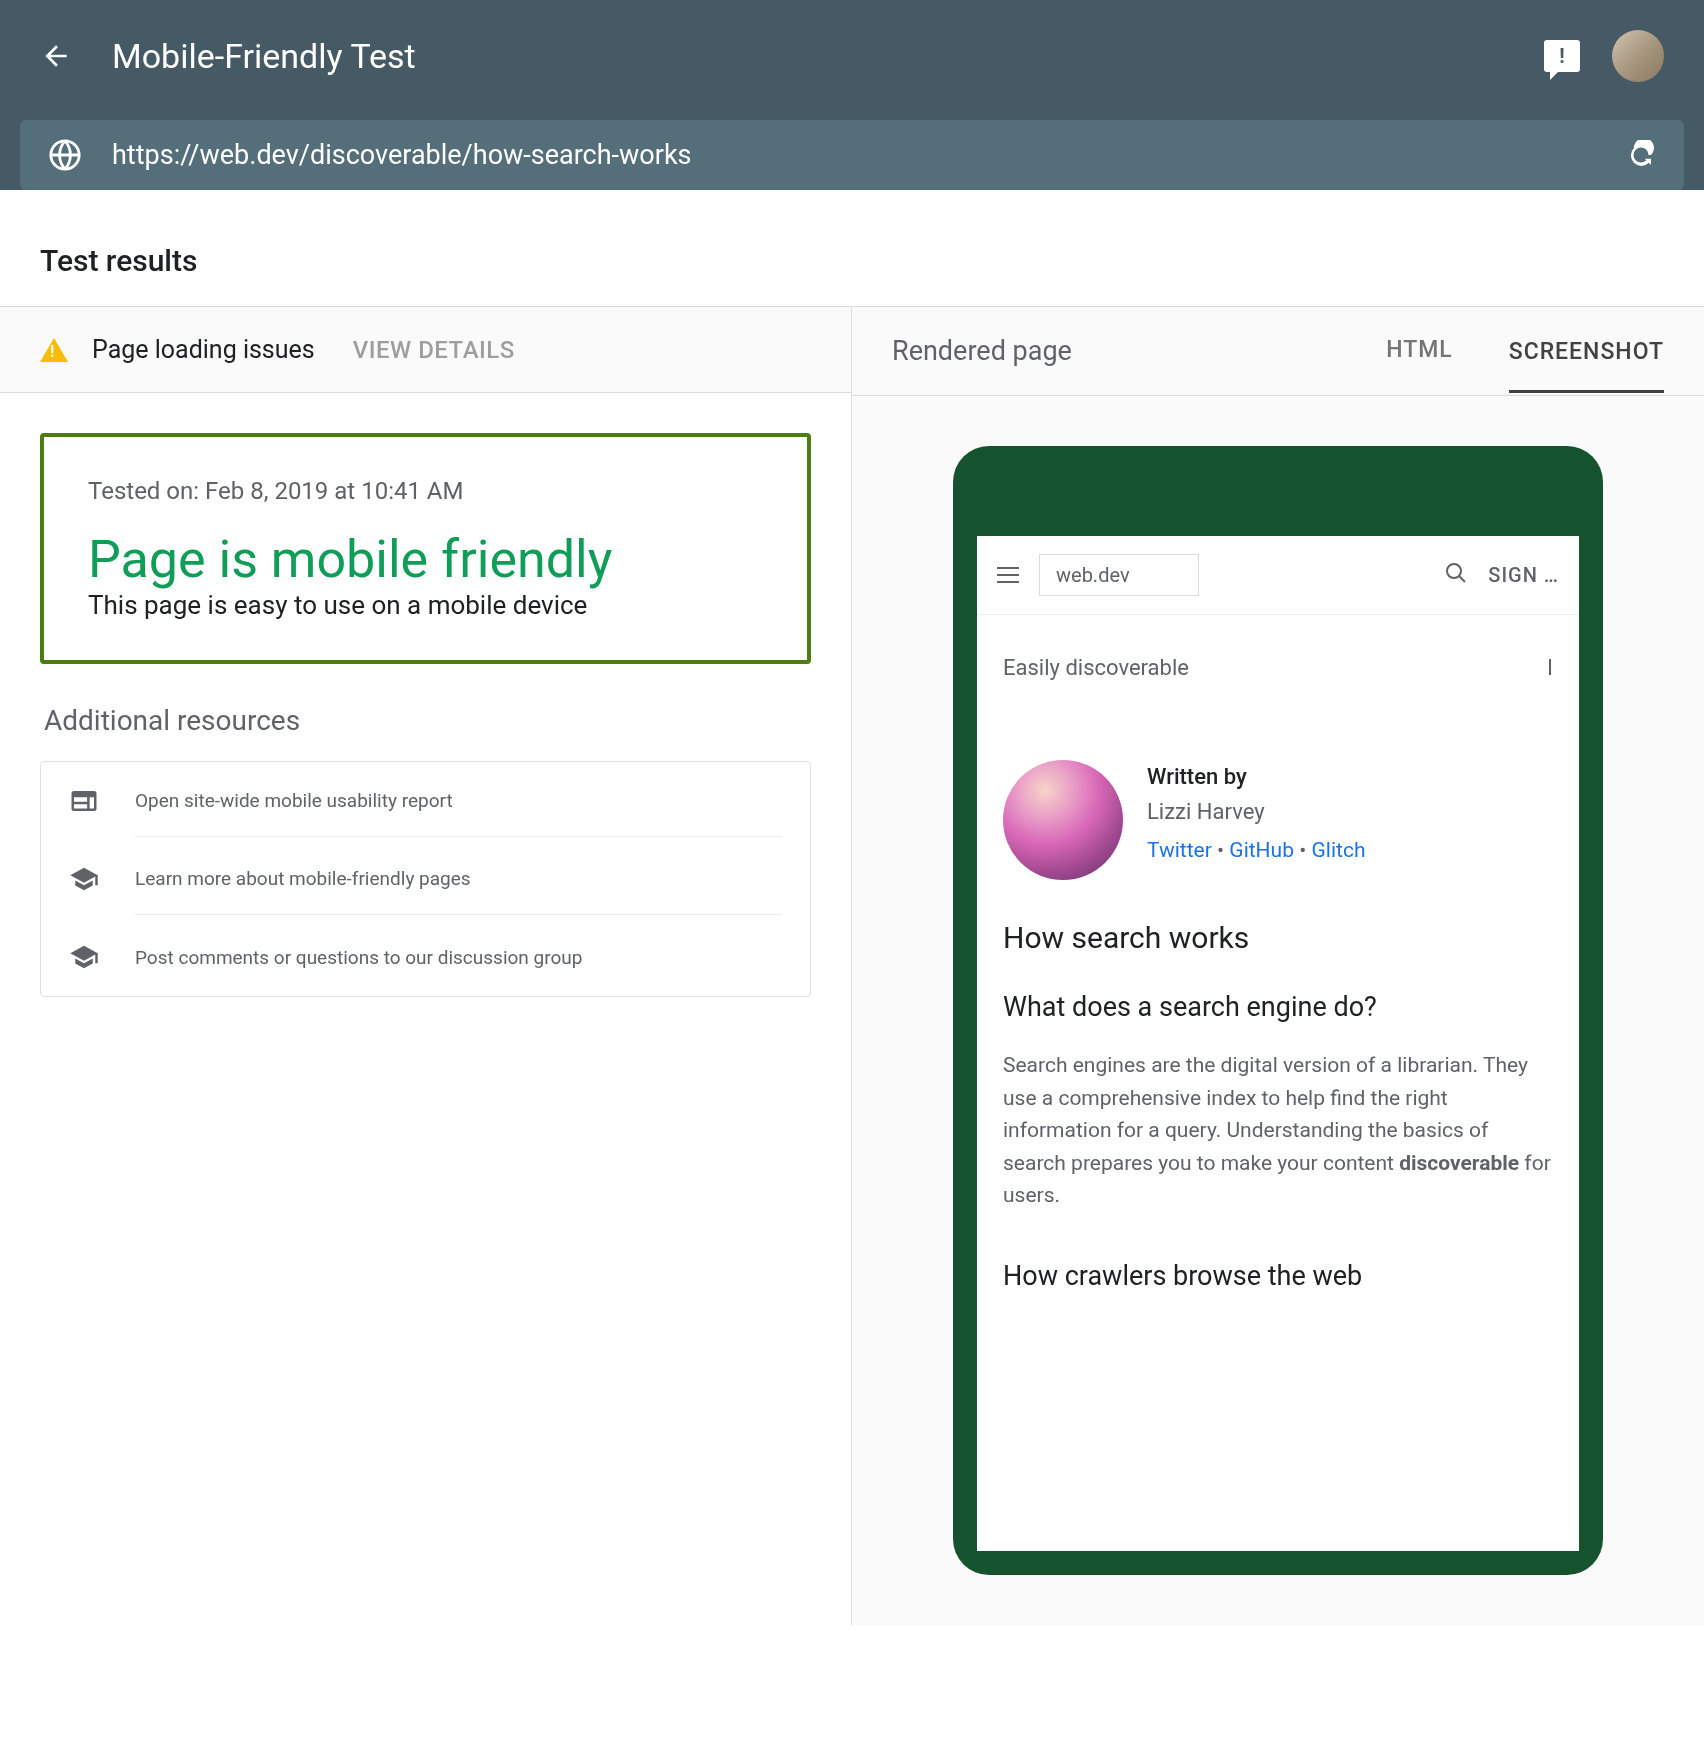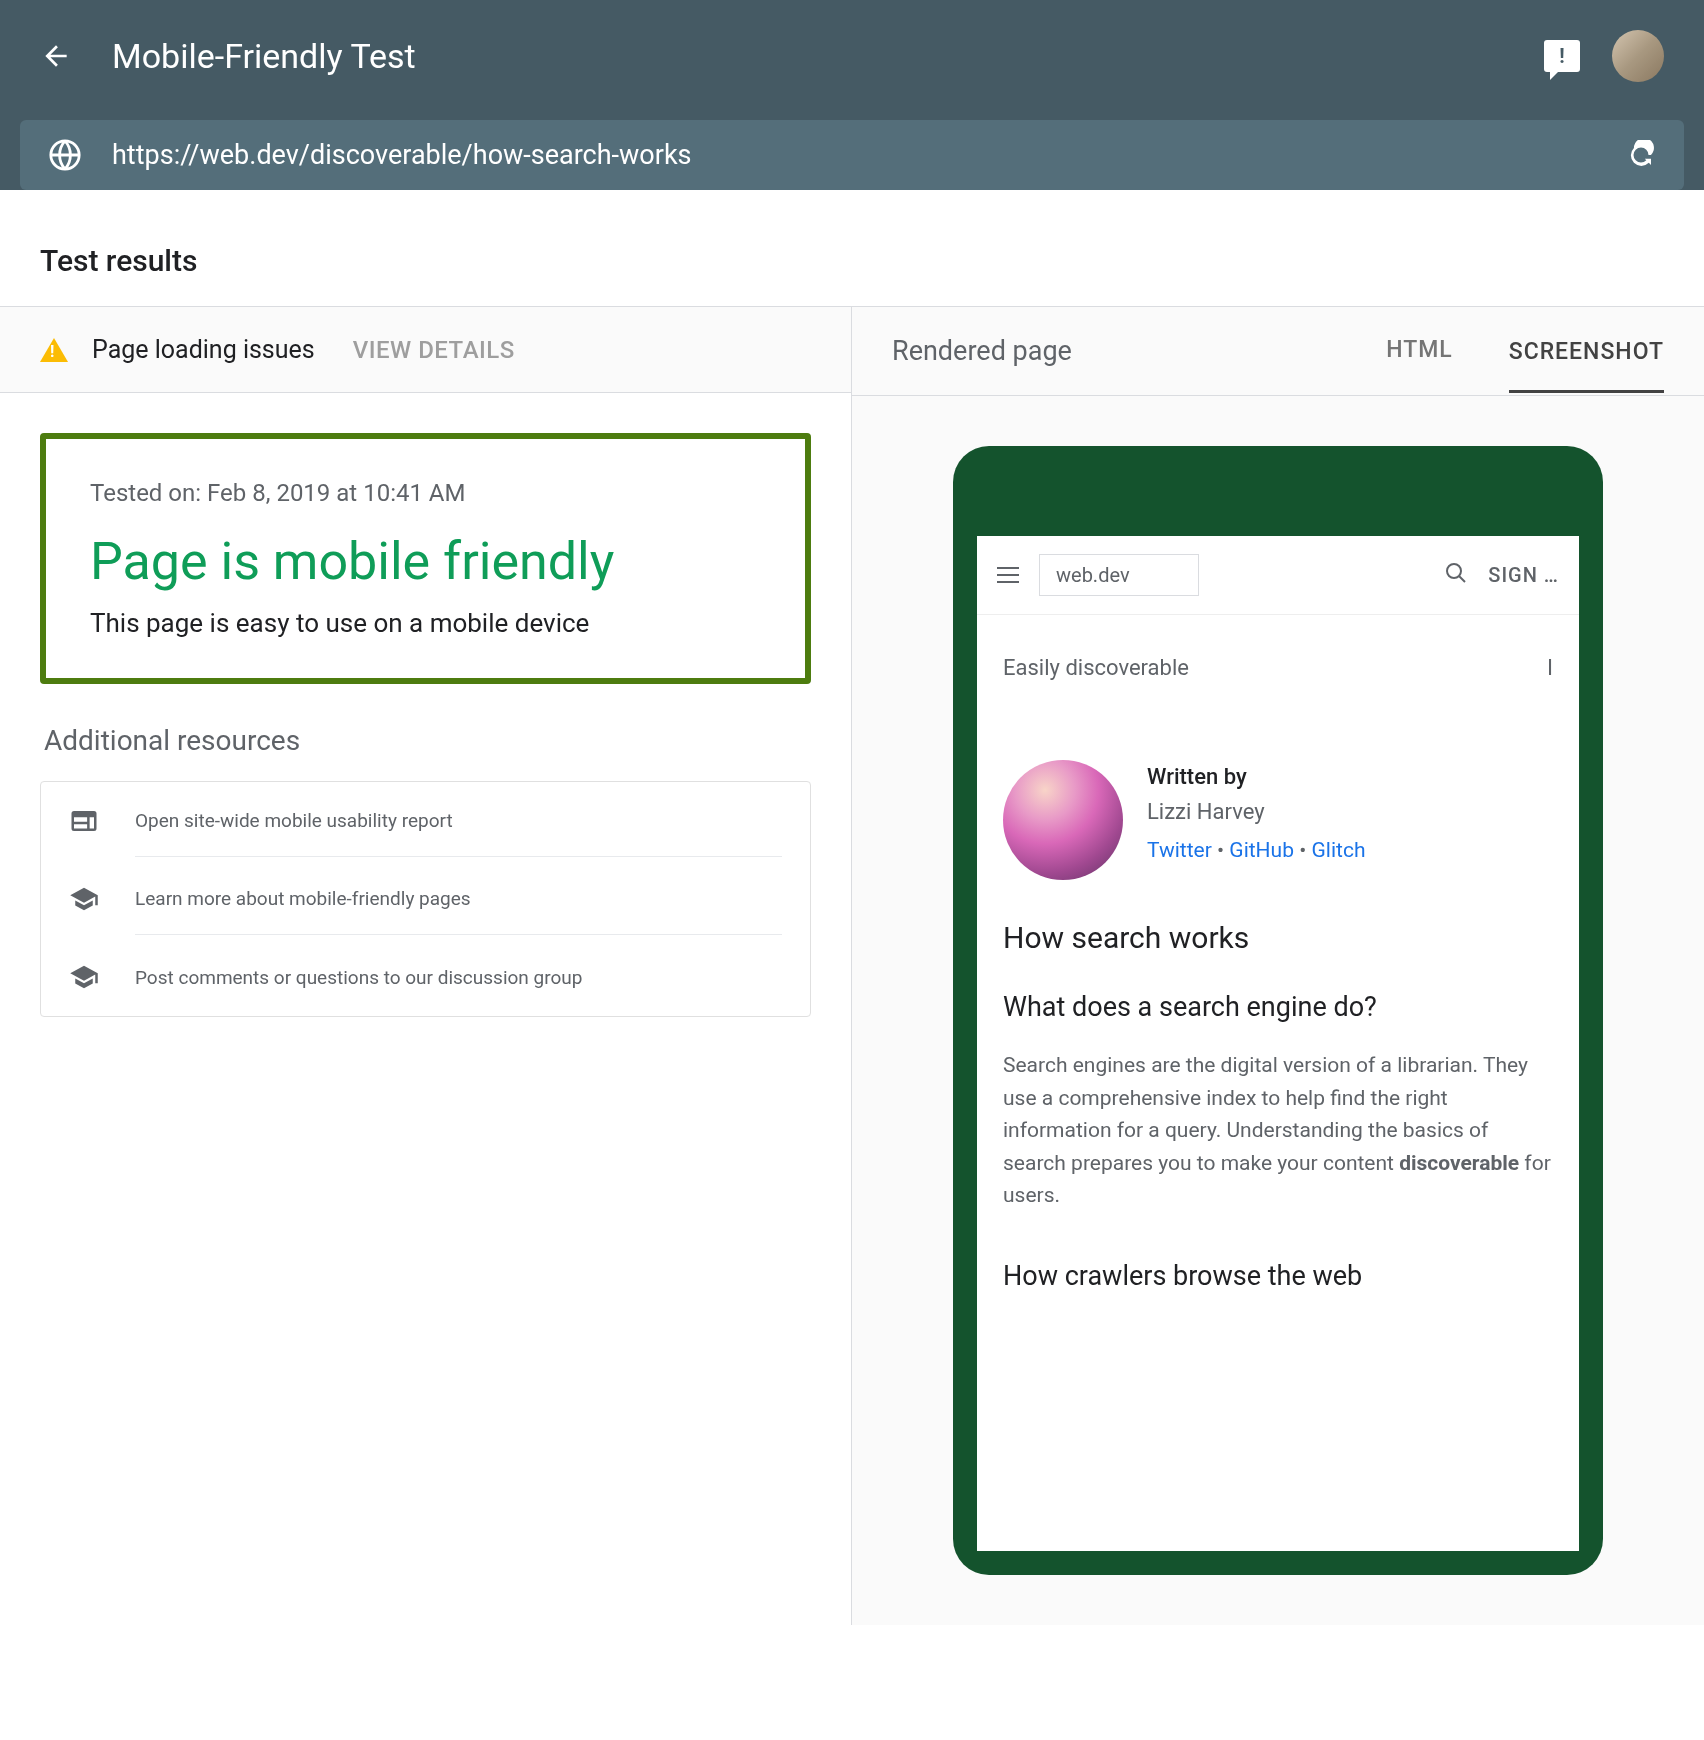--- a/index.html
+++ b/index.html
@@ -26,23 +26,23 @@
 .content { display: flex; }
 .left-panel { width: 50%; border-right: 1px solid #dadce0; }
 .right-panel { width: 50%; }
 
 .warning-bar { display: flex; align-items: center; padding: 28px 40px; border-bottom: 1px solid #dadce0; gap: 24px; background:#fafafa; }
 .warning-icon { width: 0; height: 0; border-left: 14px solid transparent; border-right: 14px solid transparent; border-bottom: 24px solid #fbbc04; position: relative; }
 .warning-icon::after { content: '!'; position: absolute; top: 4px; left: -4px; color: #fff; font-size: 16px; font-weight: bold; }
 .warning-text { font-size: 25px; color: #202124; }
 .view-details { color: #9e9e9e; font-size: 24px; font-weight: 500; letter-spacing: 0.5px; cursor: pointer; margin-left: 14px; }
 
-.result-card { margin: 40px; background: #fff; border: 6px solid #4d7c0f; border-radius: 4px; padding: 40px 44px; }
+.result-card { margin: 40px; background: #fff; border: 4px solid #4d7c0f; border-radius: 4px; padding: 40px 44px; }
 .tested-on { color: #5f6368; font-size: 24px; margin-bottom: 24px; }
-.verdict { color: #0f9d58; font-size: 52px; font-weight: 400; margin-bottom: 16px; }
+.verdict { color: #0f9d58; font-size: 52px; font-weight: 400; margin-bottom: 0; }
 .verdict-sub { color: #202124; font-size: 26px; }
 
 .additional { margin: 0 40px 40px; }
 .additional h3 { color: #5f6368; font-size: 28px; font-weight: 400; margin-bottom: 24px; padding-left: 4px; }
 .resource-list { background: #fff; border: 1px solid #e0e0e0; border-radius: 4px; }
 .resource-item { display: flex; align-items: center; padding: 24px 28px; gap: 36px; cursor: pointer; }
 .resource-item:not(:last-child) .resource-label-wrap { border-bottom: 1px solid #e8eaed; }
 .resource-label-wrap { flex: 1; padding-bottom: 24px; margin-bottom: -24px; }
 .resource-item:last-child .resource-label-wrap { padding-bottom: 0; margin-bottom: 0; }
 .resource-icon { color: #5f6368; display: flex; align-items: center; }

